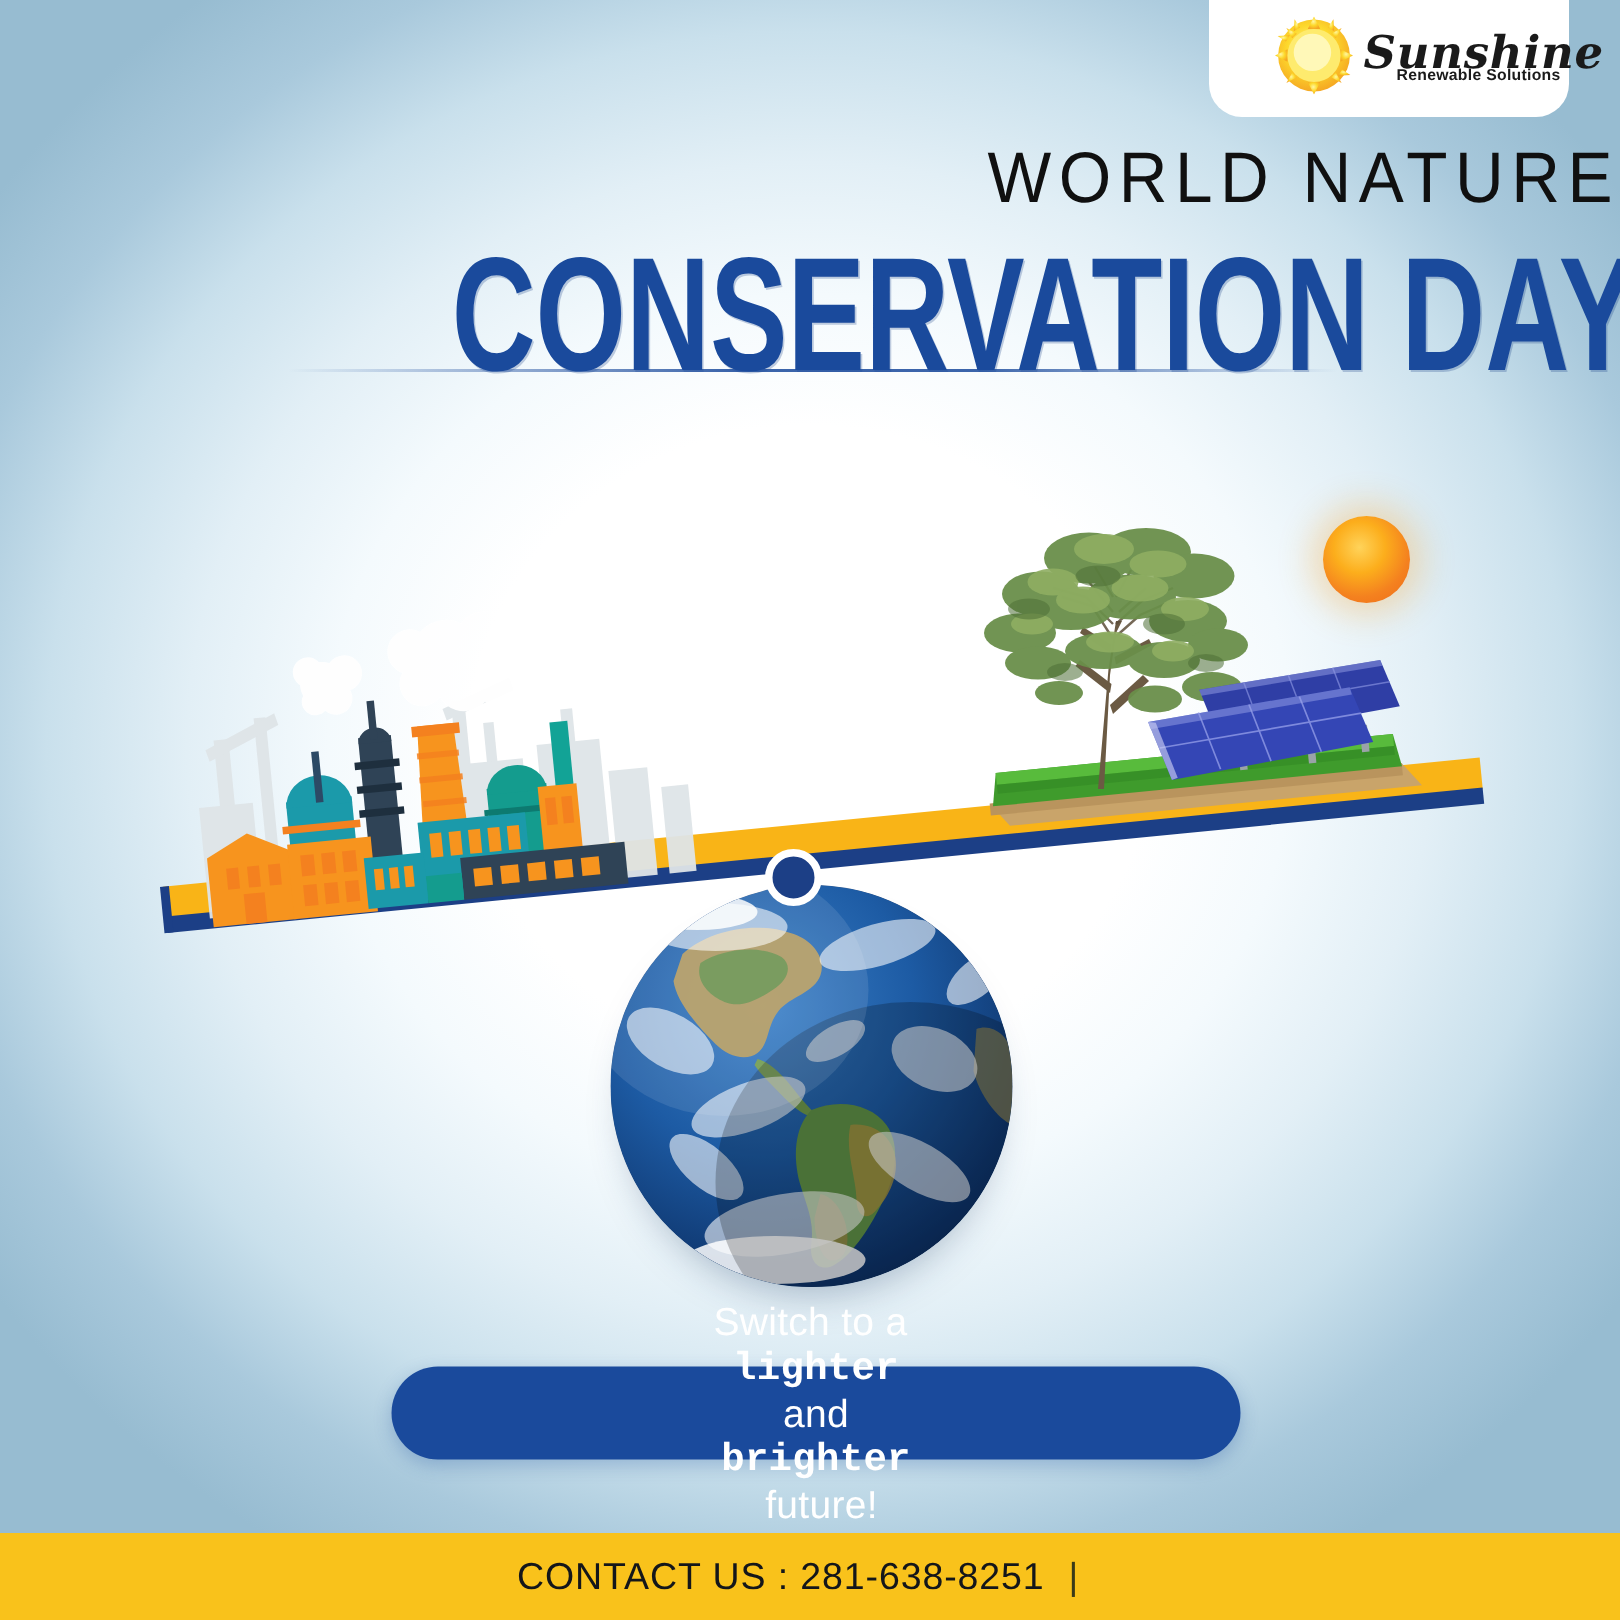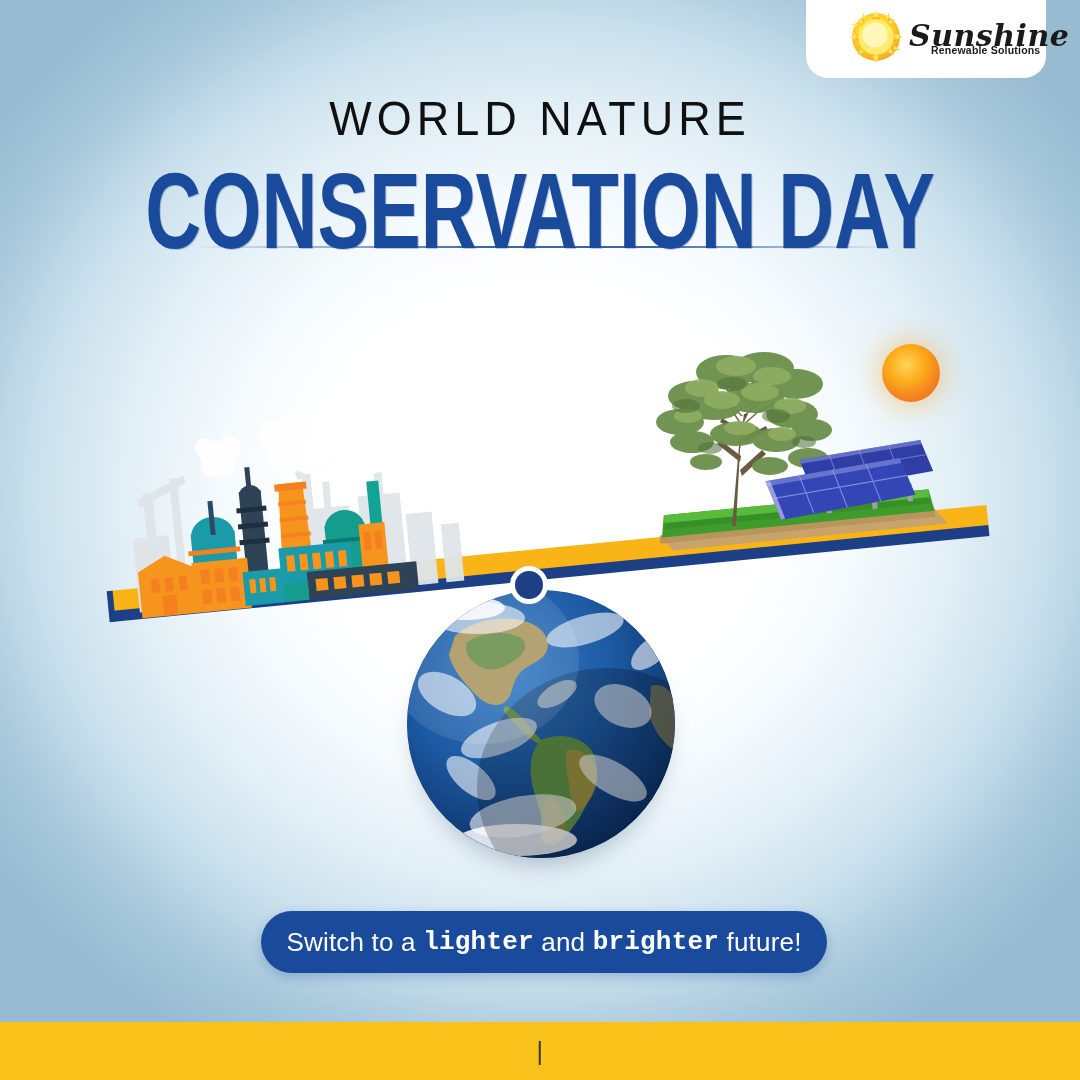--- a/index.html
+++ b/index.html
@@ -73,21 +73,21 @@
     margin-top: -6px;
     margin-left: 22px;
   }
 
   
   .title-block {
     position: absolute;
     top: 96px;
     left: 0;
     width: 1080px;
-    text-align: center;
+    text-align: right;
   }
   .title-top {
     font-family: "Liberation Sans", sans-serif;
     font-weight: 300;
     font-size: 45px;
     letter-spacing: 5px;
     color: #101010;
     line-height: 1;
     margin: 0;
     transform: scaleY(1.06);
@@ -236,20 +236,21 @@
     display: flex;
     align-items: center;
     justify-content: center;
     font-size: 26px;
     font-weight: 400;
     letter-spacing: 0.2px;
     box-shadow: 0 4px 12px rgba(26,74,156,0.28);
     box-sizing: border-box;
     cursor: pointer;
     z-index: 7;
+    flex-direction: column;
   }
   .cta b { font-weight: 700; font-family: Liberation Mono, monospace; }
   .cta span { white-space: pre; }
 
   
   .footer {
     position: absolute;
     left: 0;
     bottom: 0;
     width: 1080px;
@@ -627,17 +628,18 @@
   <div class="cta">
     <span>Switch to a </span>
       <b>lighter</b>
       <span> and </span>
       <b>brighter</b>
       <span> future!</span>
   </div>
 
   <div class="footer">
     <div class="footer-text">
+      <span class="footer-contact">CONTACT US : 281-638-8251</span>
       <span class="footer-sep">|</span>
     </div>
   </div>
 
 </div>
 
 </body></html>

